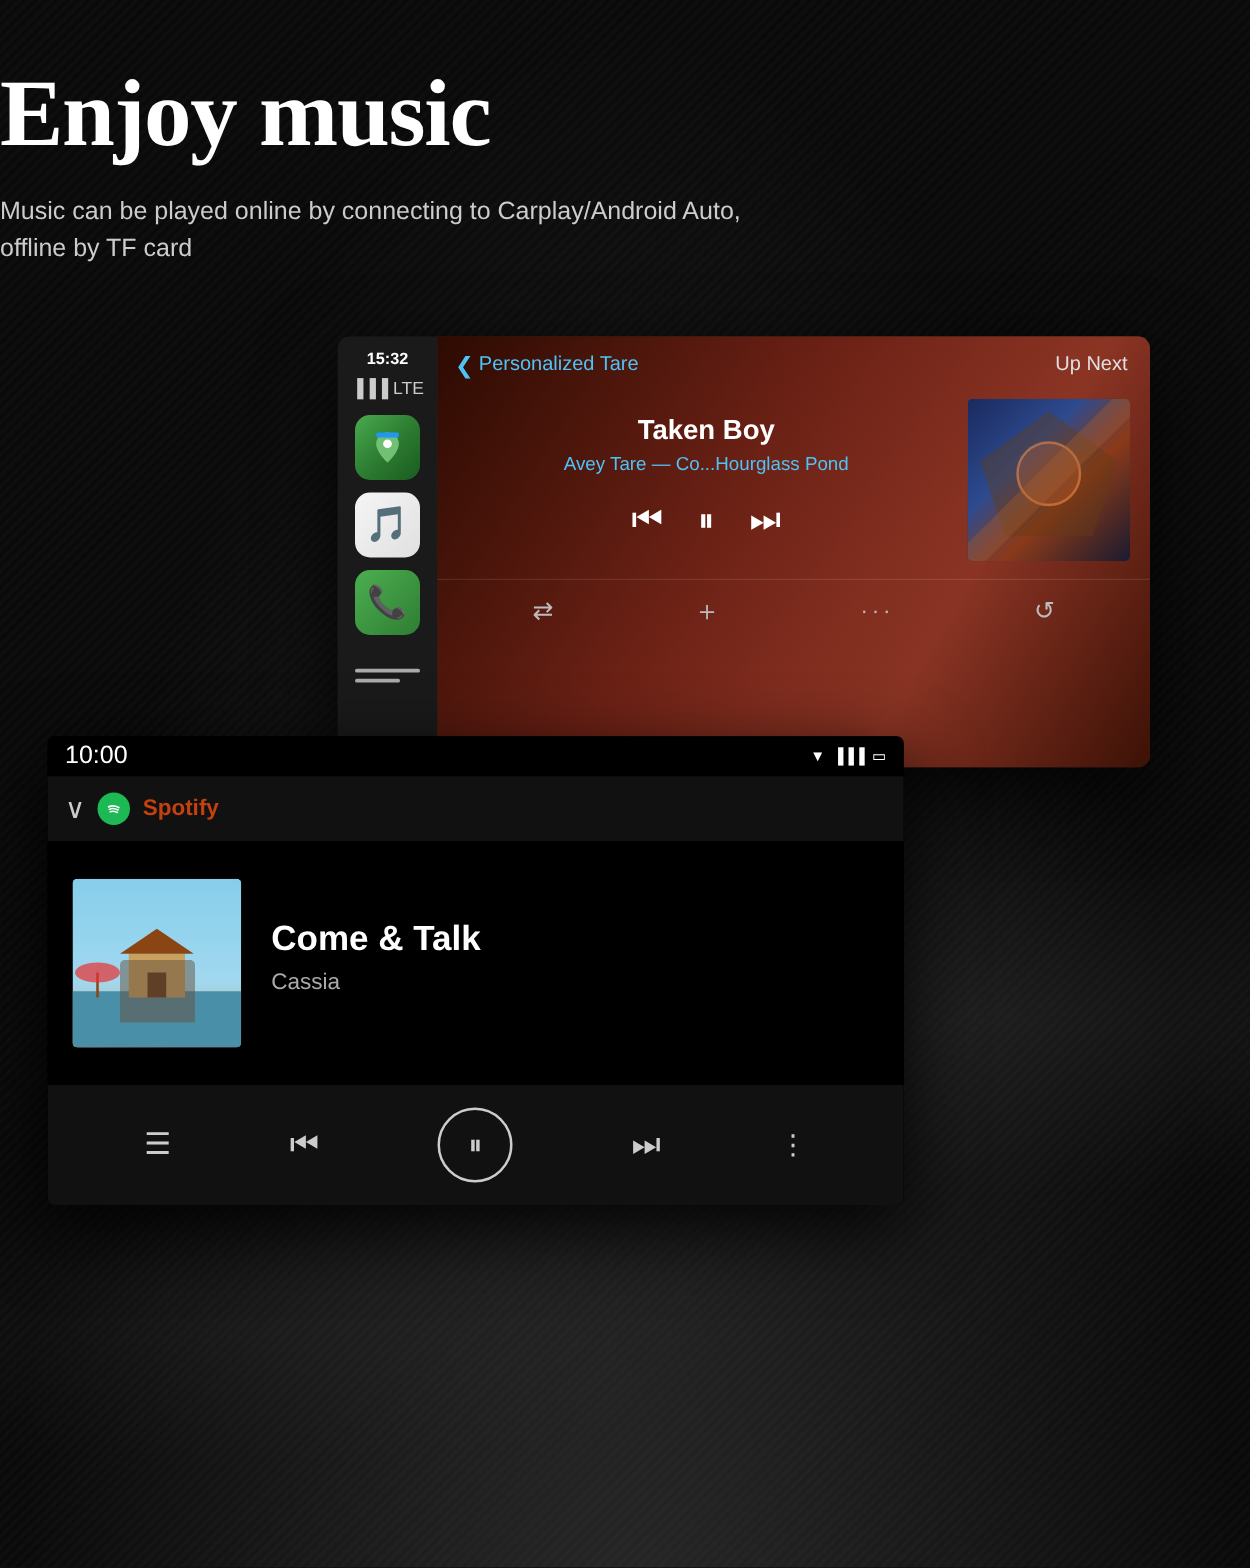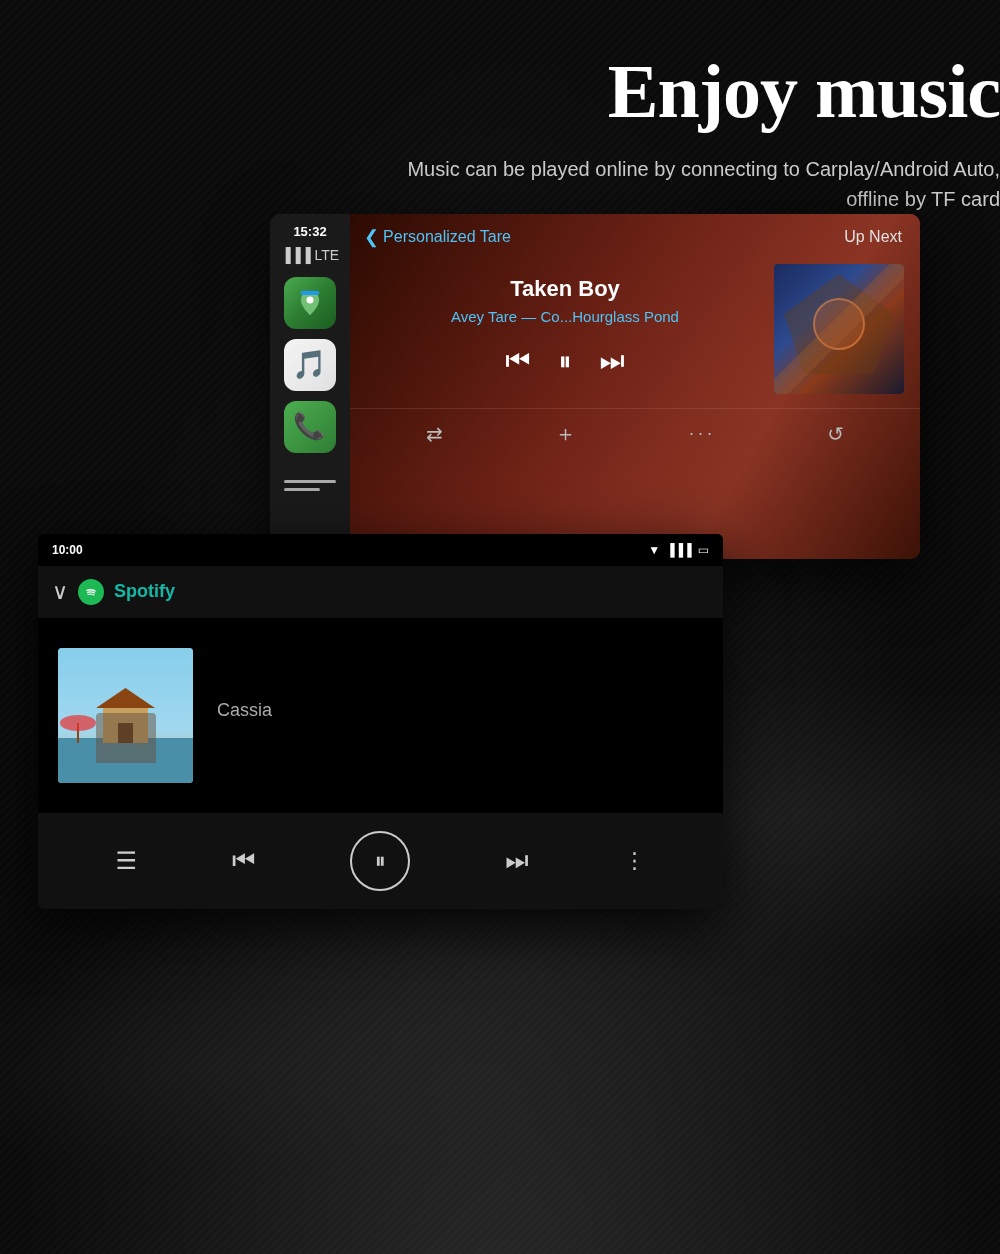--- a/index.html
+++ b/index.html
@@ -47,21 +47,21 @@
 
     .content {
       position: relative;
       z-index: 1;
       width: 100%;
       height: 100%;
     }
 
     
     .header {
-      text-align: right;
+      text-align: left;
       padding-top: 52px;
     }
 
     .main-title {
       font-size: 76px;
       font-weight: 900;
       color: #ffffff;
       letter-spacing: -1px;
       line-height: 1.05;
       font-family: 'Georgia', serif;
@@ -71,20 +71,21 @@
       margin-top: 22px;
       font-size: 20px;
       color: #cccccc;
       line-height: 1.5;
       font-weight: 400;
     }
 
     
     .screens-area {
       position: relative;
+      margin-top: 55px;
       width: 100%;
       height: 720px;
     }
 
     
     .carplay-screen {
       position: absolute;
       left: 270px;
       top: 0;
       width: 650px;
@@ -347,23 +348,23 @@
     .aa-statusbar {
       height: 32px;
       background: #000;
       display: flex;
       align-items: center;
       justify-content: space-between;
       padding: 0 14px;
     }
 
     .aa-time {
-      font-size: 12px;
+      font-size: 20px;
       color: #fff;
-      font-weight: 700;
+      font-weight: 400;
       text-align: center;
     }
 
     .aa-status-icons {
       display: flex;
       align-items: center;
       gap: 6px;
       font-size: 12px;
       color: #fff;
     }
@@ -389,21 +390,21 @@
       background: #1DB954;
       border-radius: 50%;
       display: flex;
       align-items: center;
       justify-content: center;
       font-size: 14px;
     }
 
     .aa-app-name {
       font-size: 18px;
-      color: #14b8a6;
+      color: #c2410c;
       font-weight: 600;
     }
 
     
     .aa-content {
       height: 195px;
       background: #000;
       display: flex;
       align-items: center;
       padding: 16px 20px;
@@ -640,20 +641,21 @@
 
               <rect x="60" y="75" width="15" height="20" fill="#5a3010"></rect>
 
               <line x1="20" y1="95" x2="20" y2="75" stroke="#8B4513" stroke-width="2"></line>
               <ellipse cx="20" cy="75" rx="18" ry="8" fill="#e83030" opacity="0.7"></ellipse>
             </svg>
           </div>
         </div>
 
         <div class="aa-track-details">
+          <div class="aa-track-name">Come &amp; Talk</div>
           <div class="aa-artist-name">Cassia</div>
         </div>
 
       </div>
 
       <div class="aa-controls">
         <span class="aa-ctrl" style="font-size:24px;">☰</span>
         <span class="aa-ctrl">⏮</span>
         <span class="aa-ctrl pause-circle">⏸</span>
         <span class="aa-ctrl">⏭</span>

